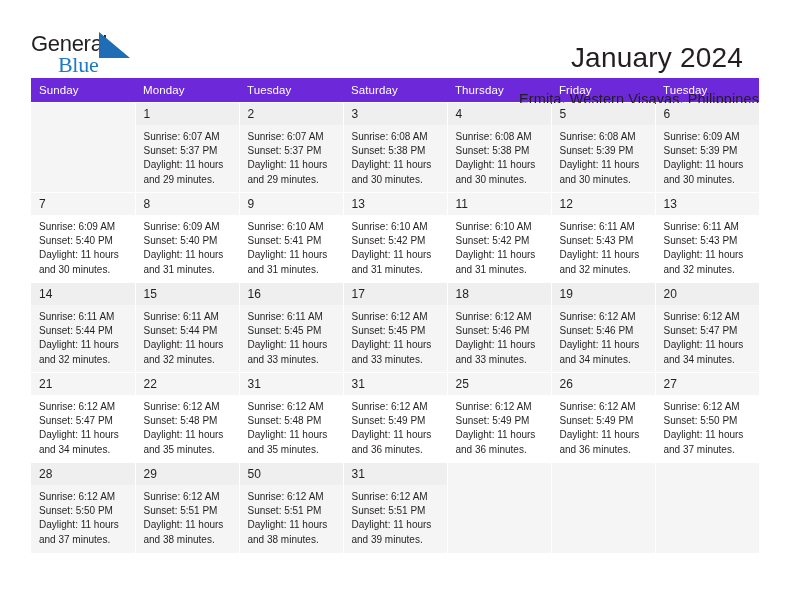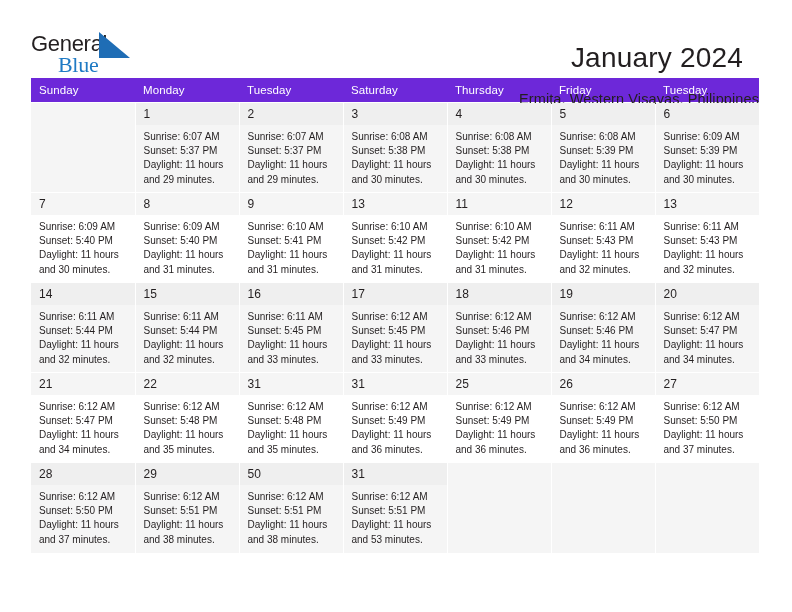--- a/index.html
+++ b/index.html
@@ -447,21 +447,21 @@
               <div>Daylight: 11 hours</div>
               <div>and 38 minutes.</div>
             </div>
           </td>
           <td>
             <span class="daynum">31</span>
             <div class="cell-body">
               <div>Sunrise: 6:12 AM</div>
               <div>Sunset: 5:51 PM</div>
               <div>Daylight: 11 hours</div>
-              <div>and 53 minutes.</div>
+              <div>and 39 minutes.</div>
             </div>
           </td>
           <td class="cell-empty"></td>
           <td class="cell-empty"></td>
           <td class="cell-empty"></td>
         </tr>
       </tbody>
   </table>
 
 </div>

